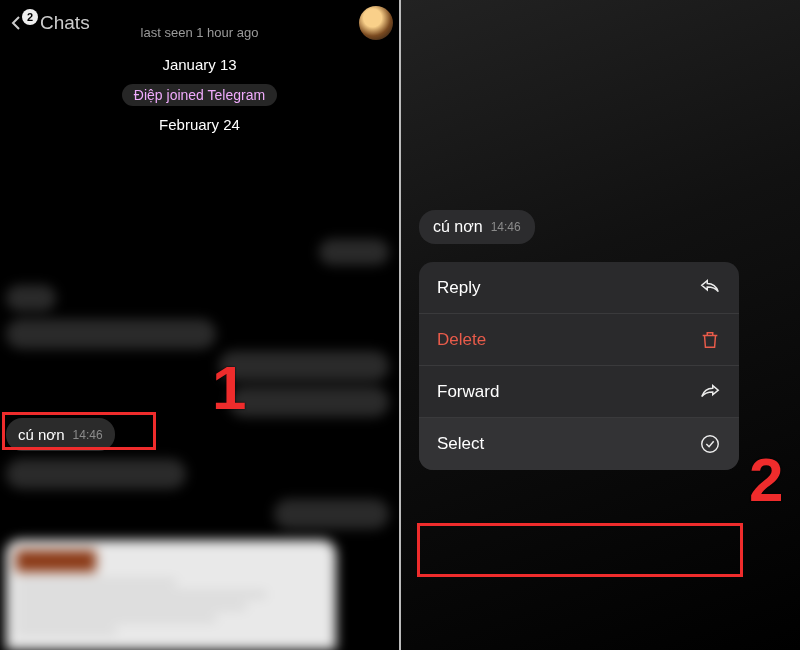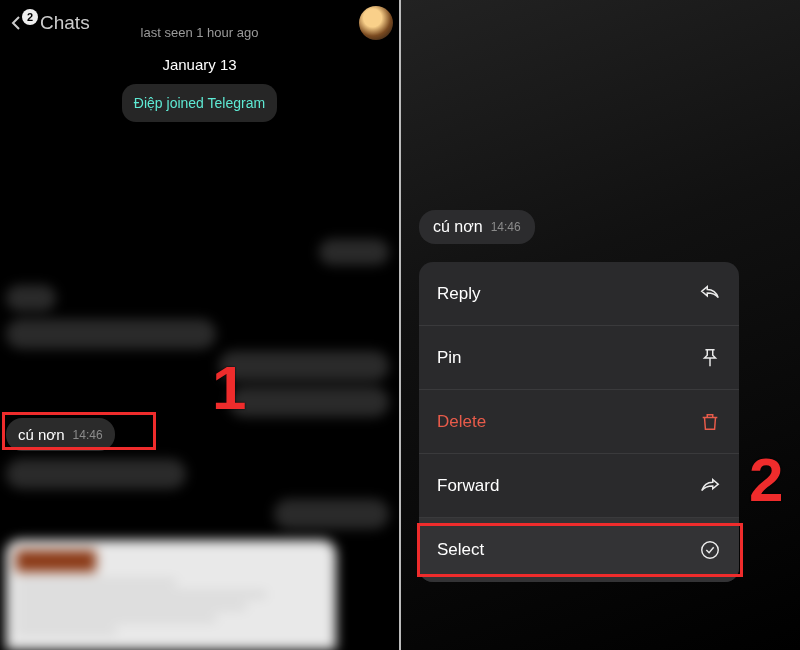--- a/index.html
+++ b/index.html
@@ -52,22 +52,22 @@
     position: absolute; right: 6px; top: 6px;
     width: 34px; height: 34px; border-radius: 17px;
     background: radial-gradient(circle at 40% 35%, #f9d08a 0 30%, #7a4a20 60%, #111 100%);
   }
 
   
   .pill {
     display: inline-block;
     background: #262626;
     border-radius: 14px;
-    padding: 11px 12px;
-    color: #5eead4;
+    padding: 3px 12px;
+    color: #f0abfc;
     font-size: 14px;
   }
   .centerline { text-align: center; margin-top: 10px; }
   .date { font-size: 15px; font-weight: 500; }
 
   .blurzone {
     position: absolute; left: 0; right: 0; top: 235px; bottom: 0;
     filter: blur(6px);
     padding: 0 8px;
   }
@@ -132,21 +132,21 @@
 
   .menu {
     position: absolute;
     left: 18px; top: 262px;
     width: 320px;
     background: #2a2a2c;
     border-radius: 14px;
     overflow: hidden;
   }
   .mi {
-    height: 64px;
+    height: 52px;
     display: flex; align-items: center; justify-content: space-between;
     padding: 0 18px;
     font-size: 17px;
     border-bottom: 1px solid #3a3a3c;
     cursor: pointer;
   }
   .mi:last-child { border-bottom: none; gap: 20px; }
   .mi.sel{ background: #333335; }
   .mi.del { color: #e85b4a; }
   .mi svg { width: 22px; height: 22px; fill: none; stroke: #eaeaea; stroke-width: 1.6; }
@@ -170,20 +170,23 @@
       <div class="sub">last seen 1 hour ago</div>
     </div>
     <div class="avatar"></div>
   </div>
 
   <div class="centerline" style="">
     <span class="date">January 13</span>
   </div>
   <div class="centerline">
     <span class="pill">Điệp joined Telegram</span>
+  </div>
+  <div class="centerline">
+    <span class="date">February 24</span>
   </div>
 
   <div class="blurzone">
     <div class="bubble" style="right:10px; top:4px;  width:70px;  height:26px;"></div>
     <div class="bubble" style="left:6px;  top:50px;  width:50px;  height:26px;"></div>
     <div class="bubble" style="left:6px;  top:84px;  width:210px; height:30px;"></div>
     <div class="bubble" style="right:10px;top:116px; width:170px; height:30px;"></div>
     <div class="bubble" style="right:10px;top:152px; width:160px; height:30px;"></div>
     <div class="bubble" style="left:6px;  top:224px; width:180px; height:30px;"></div>
     <div class="bubble" style="right:10px;top:264px; width:115px; height:30px;"></div>
@@ -214,26 +217,20 @@
     <span class="time">14:46</span>
   </div>
 
   <div class="menu">
     <div class="mi">
       <span>Reply</span>
       <svg viewBox="0 0 24 24">
           <path d="M9 14 3 9l6-5v3c7 0 10 3 12 9-3-4-6-5-12-5v3z"></path>
         </svg>
     </div>
-    <div class="mi">
-      <span>Pin</span>
-      <svg viewBox="0 0 24 24">
-          <path d="M7 3h10M9 3v6l-3 3h12l-3-3V3M12 12v9"></path>
-        </svg>
-    </div>
     <div class="mi del">
       <span>Delete</span>
       <svg viewBox="0 0 24 24">
           <path d="M4 7h16M9 7V4h6v3M6 7l1 13h10l1-13"></path>
         </svg>
     </div>
     <div class="mi">
       <span>Forward</span>
       <svg viewBox="0 0 24 24">
           <path d="M15 5 21 10l-6 5v-3c-6 0-9 1-12 5 2-6 5-9 12-9V5z"></path>

